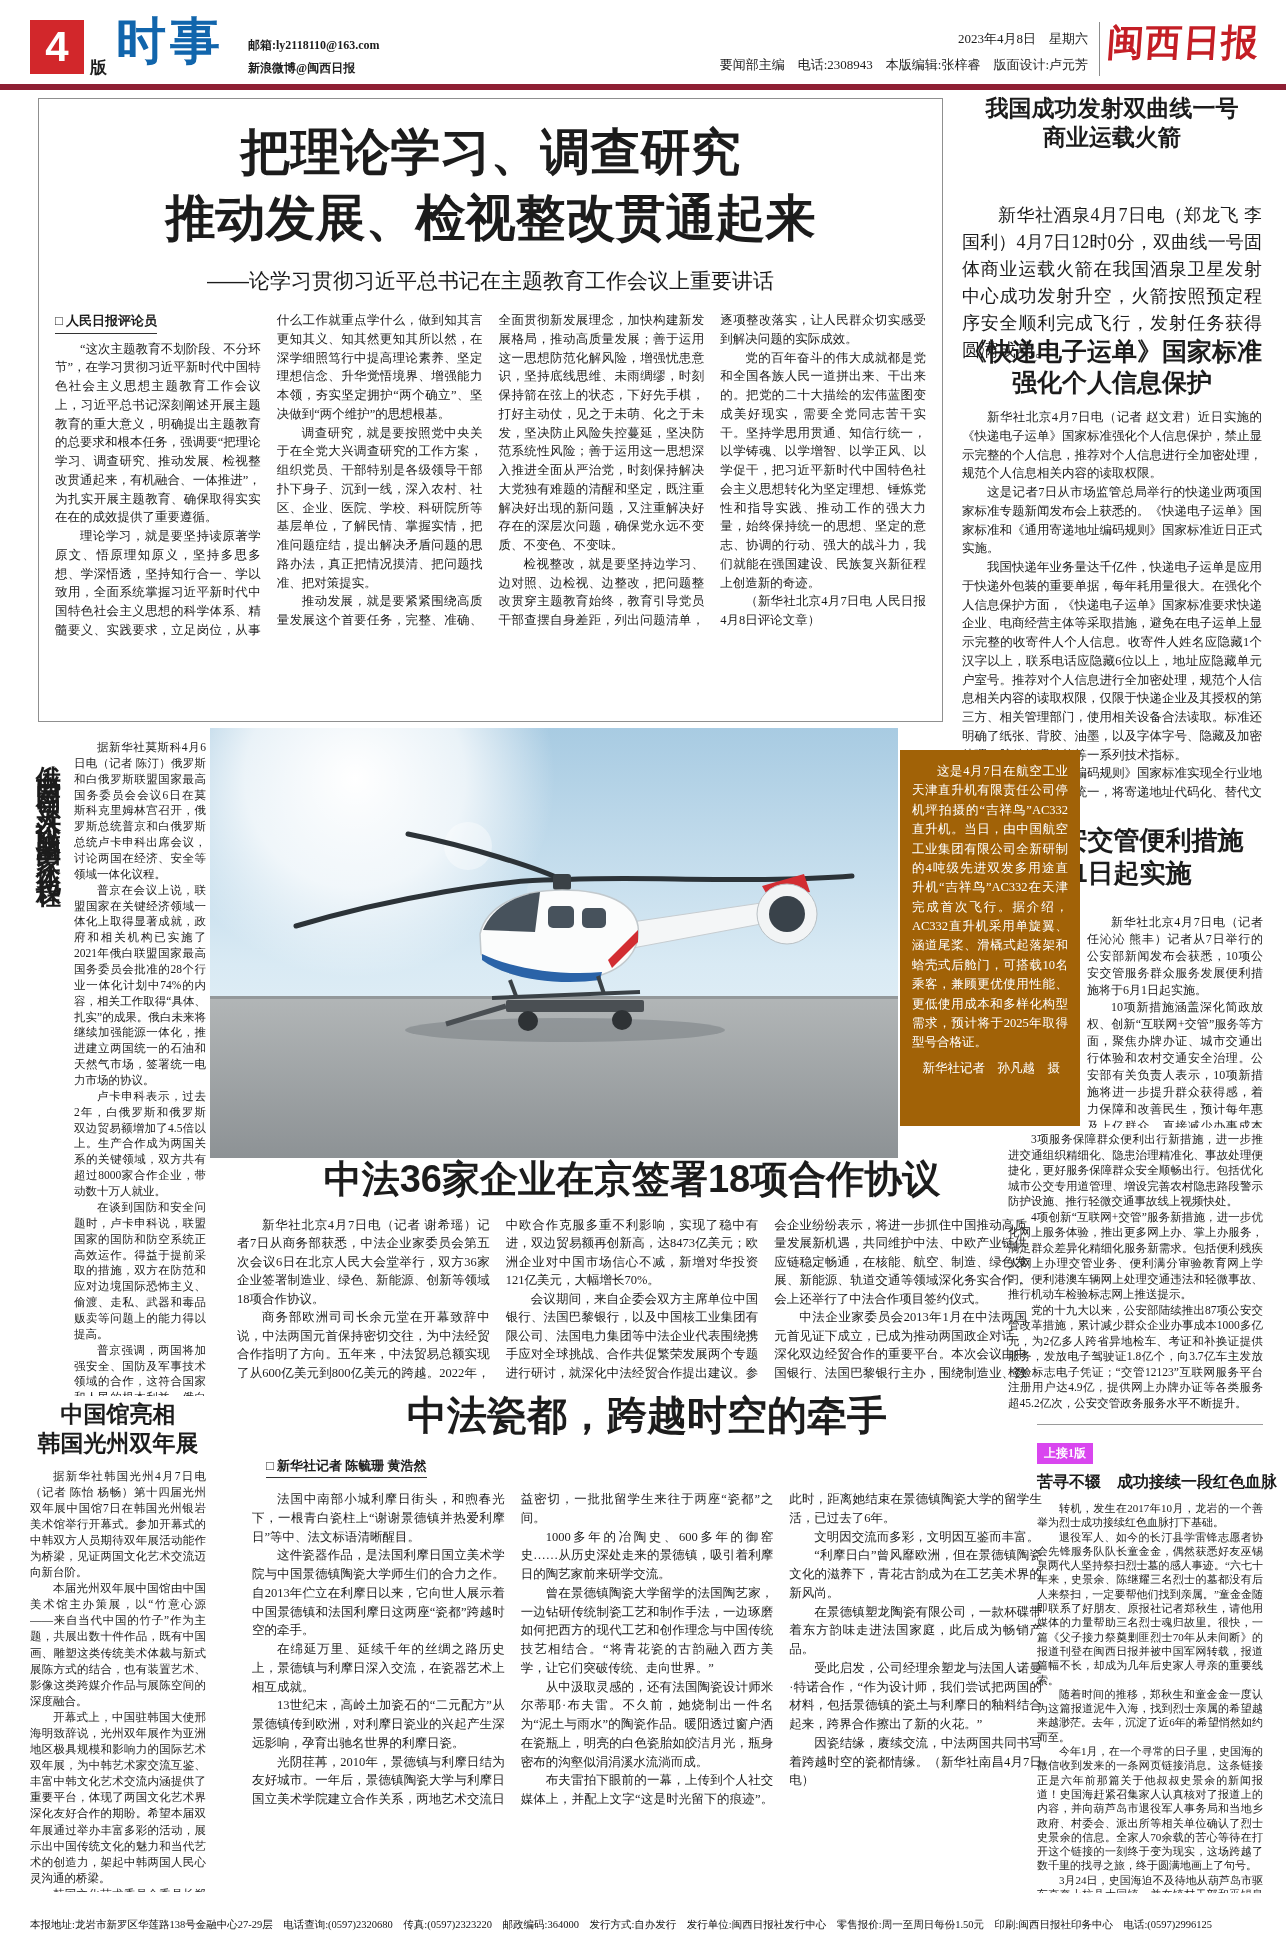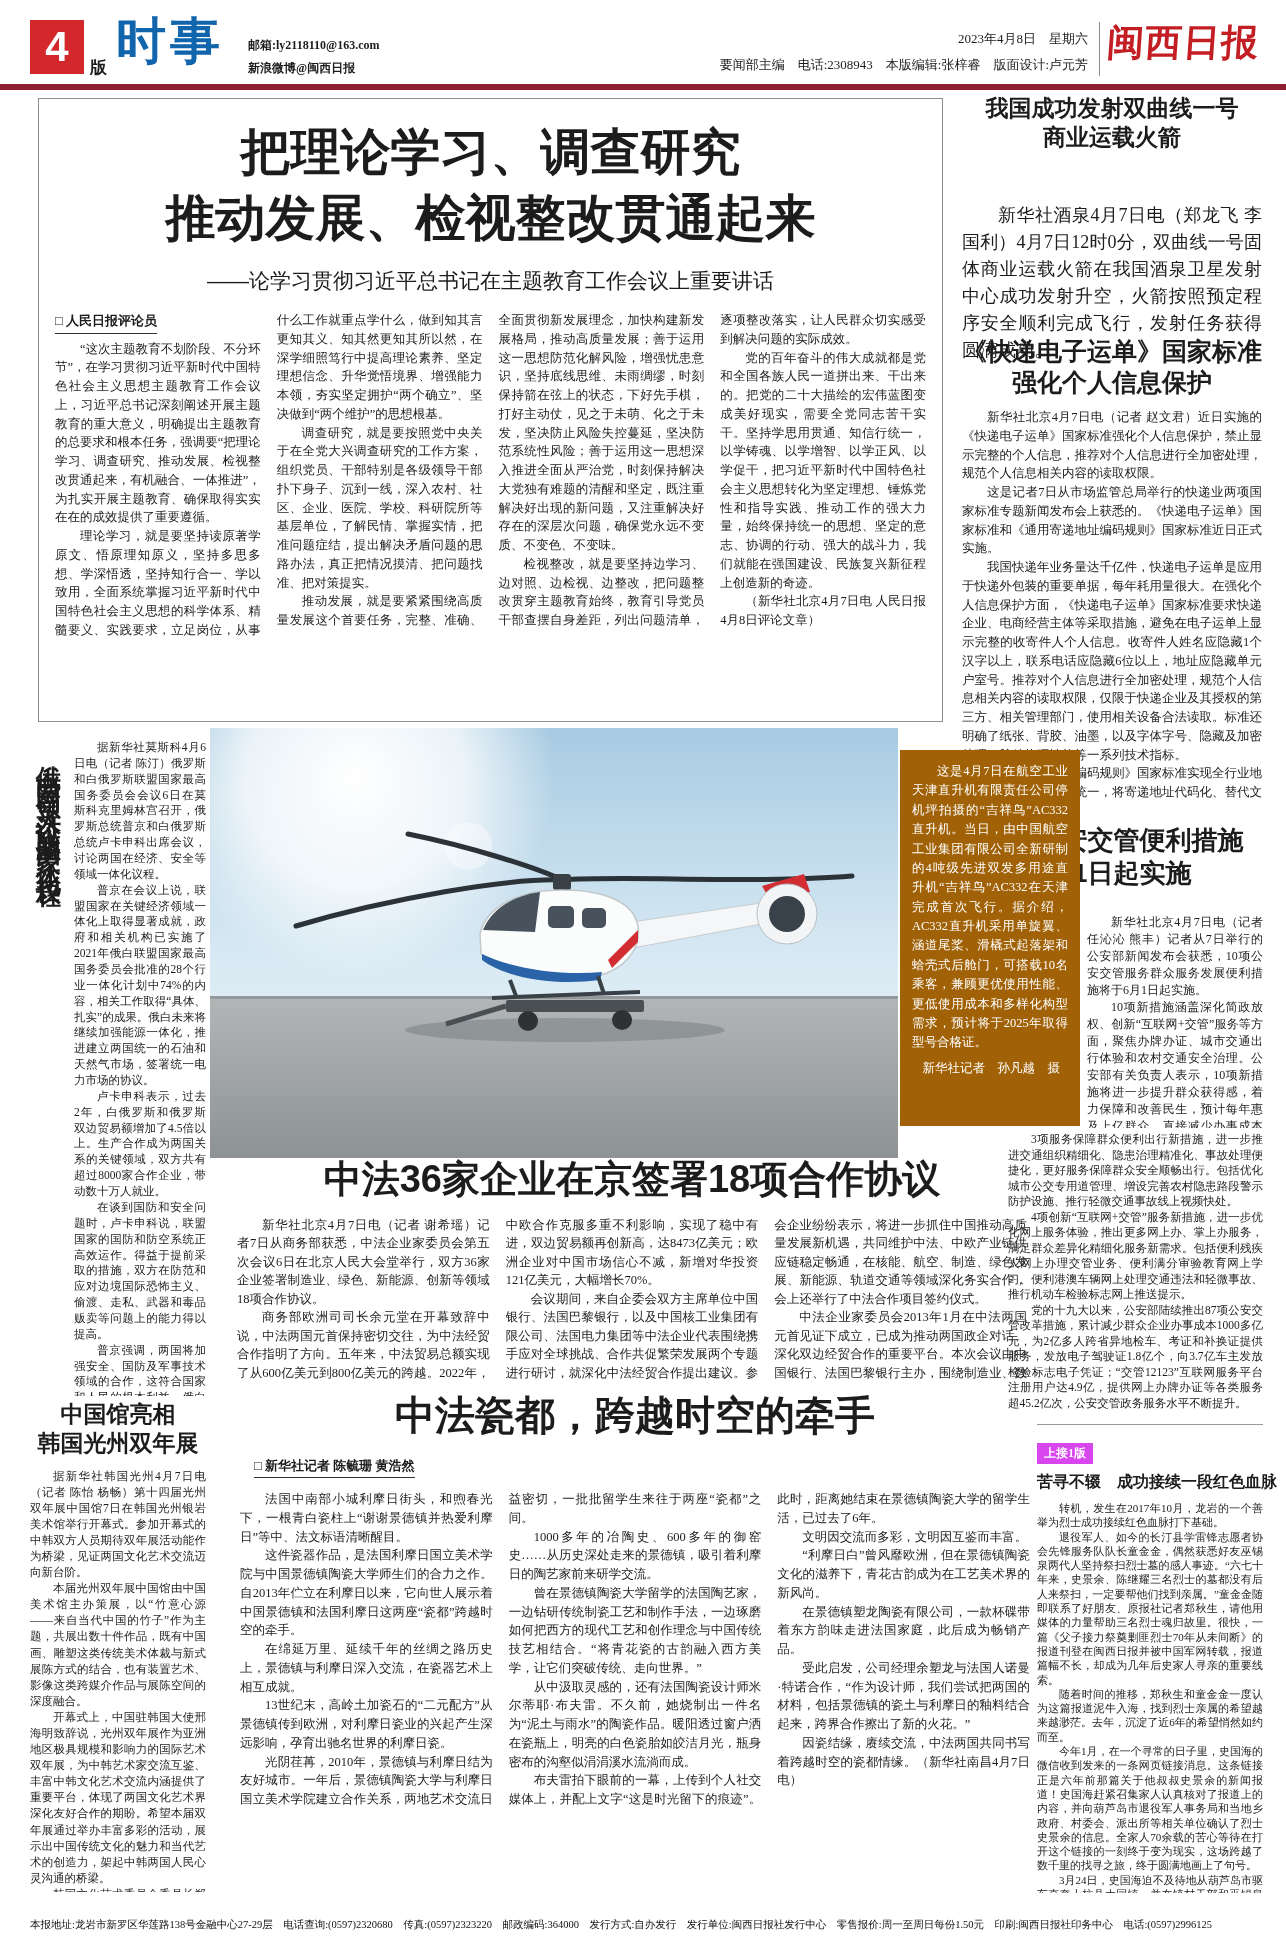--- a/index.html
+++ b/index.html
@@ -51,21 +51,21 @@
   
   .ru-art{left:30px;top:738px;width:176px;height:658px;}
   .ru-vtitle{position:absolute;left:0;top:8px;height:640px;width:36px;
     writing-mode:vertical-rl;text-orientation:upright;font-family:"Liberation Sans","DejaVu Sans",sans-serif;
     font-weight:bold;font-size:25px;letter-spacing:7px;}
   .ru-body{position:absolute;left:44px;right:0;top:2px;bottom:0;font-size:11.5px;line-height:1.38;}
   
   .cnfr{left:237px;top:1156px;width:790px;}
   .cnfr-title{font-size:38px;}
   .cnfr-body{margin-top:12px;column-count:3;column-gap:16px;height:176px;font-size:12.5px;line-height:1.48;}
-  .porcelain{left:240px;top:1390px;width:790px;}
+  .porcelain{left:252px;top:1390px;width:790px;}
   .porcelain-title{font-size:40px;}
   .porcelain-byline-row{margin:16px 0 0 14px;}
   .porcelain-body{margin-top:6px;column-count:3;column-gap:16px;height:396px;font-size:12.5px;line-height:1.5;}
   
   .gwangju{left:30px;top:1400px;width:176px;}
   .gwangju-title{font-size:23px;}
   .gwangju-body{margin-top:10px;height:424px;font-size:11.5px;line-height:1.4;}
   
   .redlegacy{left:1037px;top:1424px;width:226px;border-top:1px solid #9a9a9a;}
   .continued-tag{display:inline-block;margin-top:18px;background:#d946ef;color:#fff;

